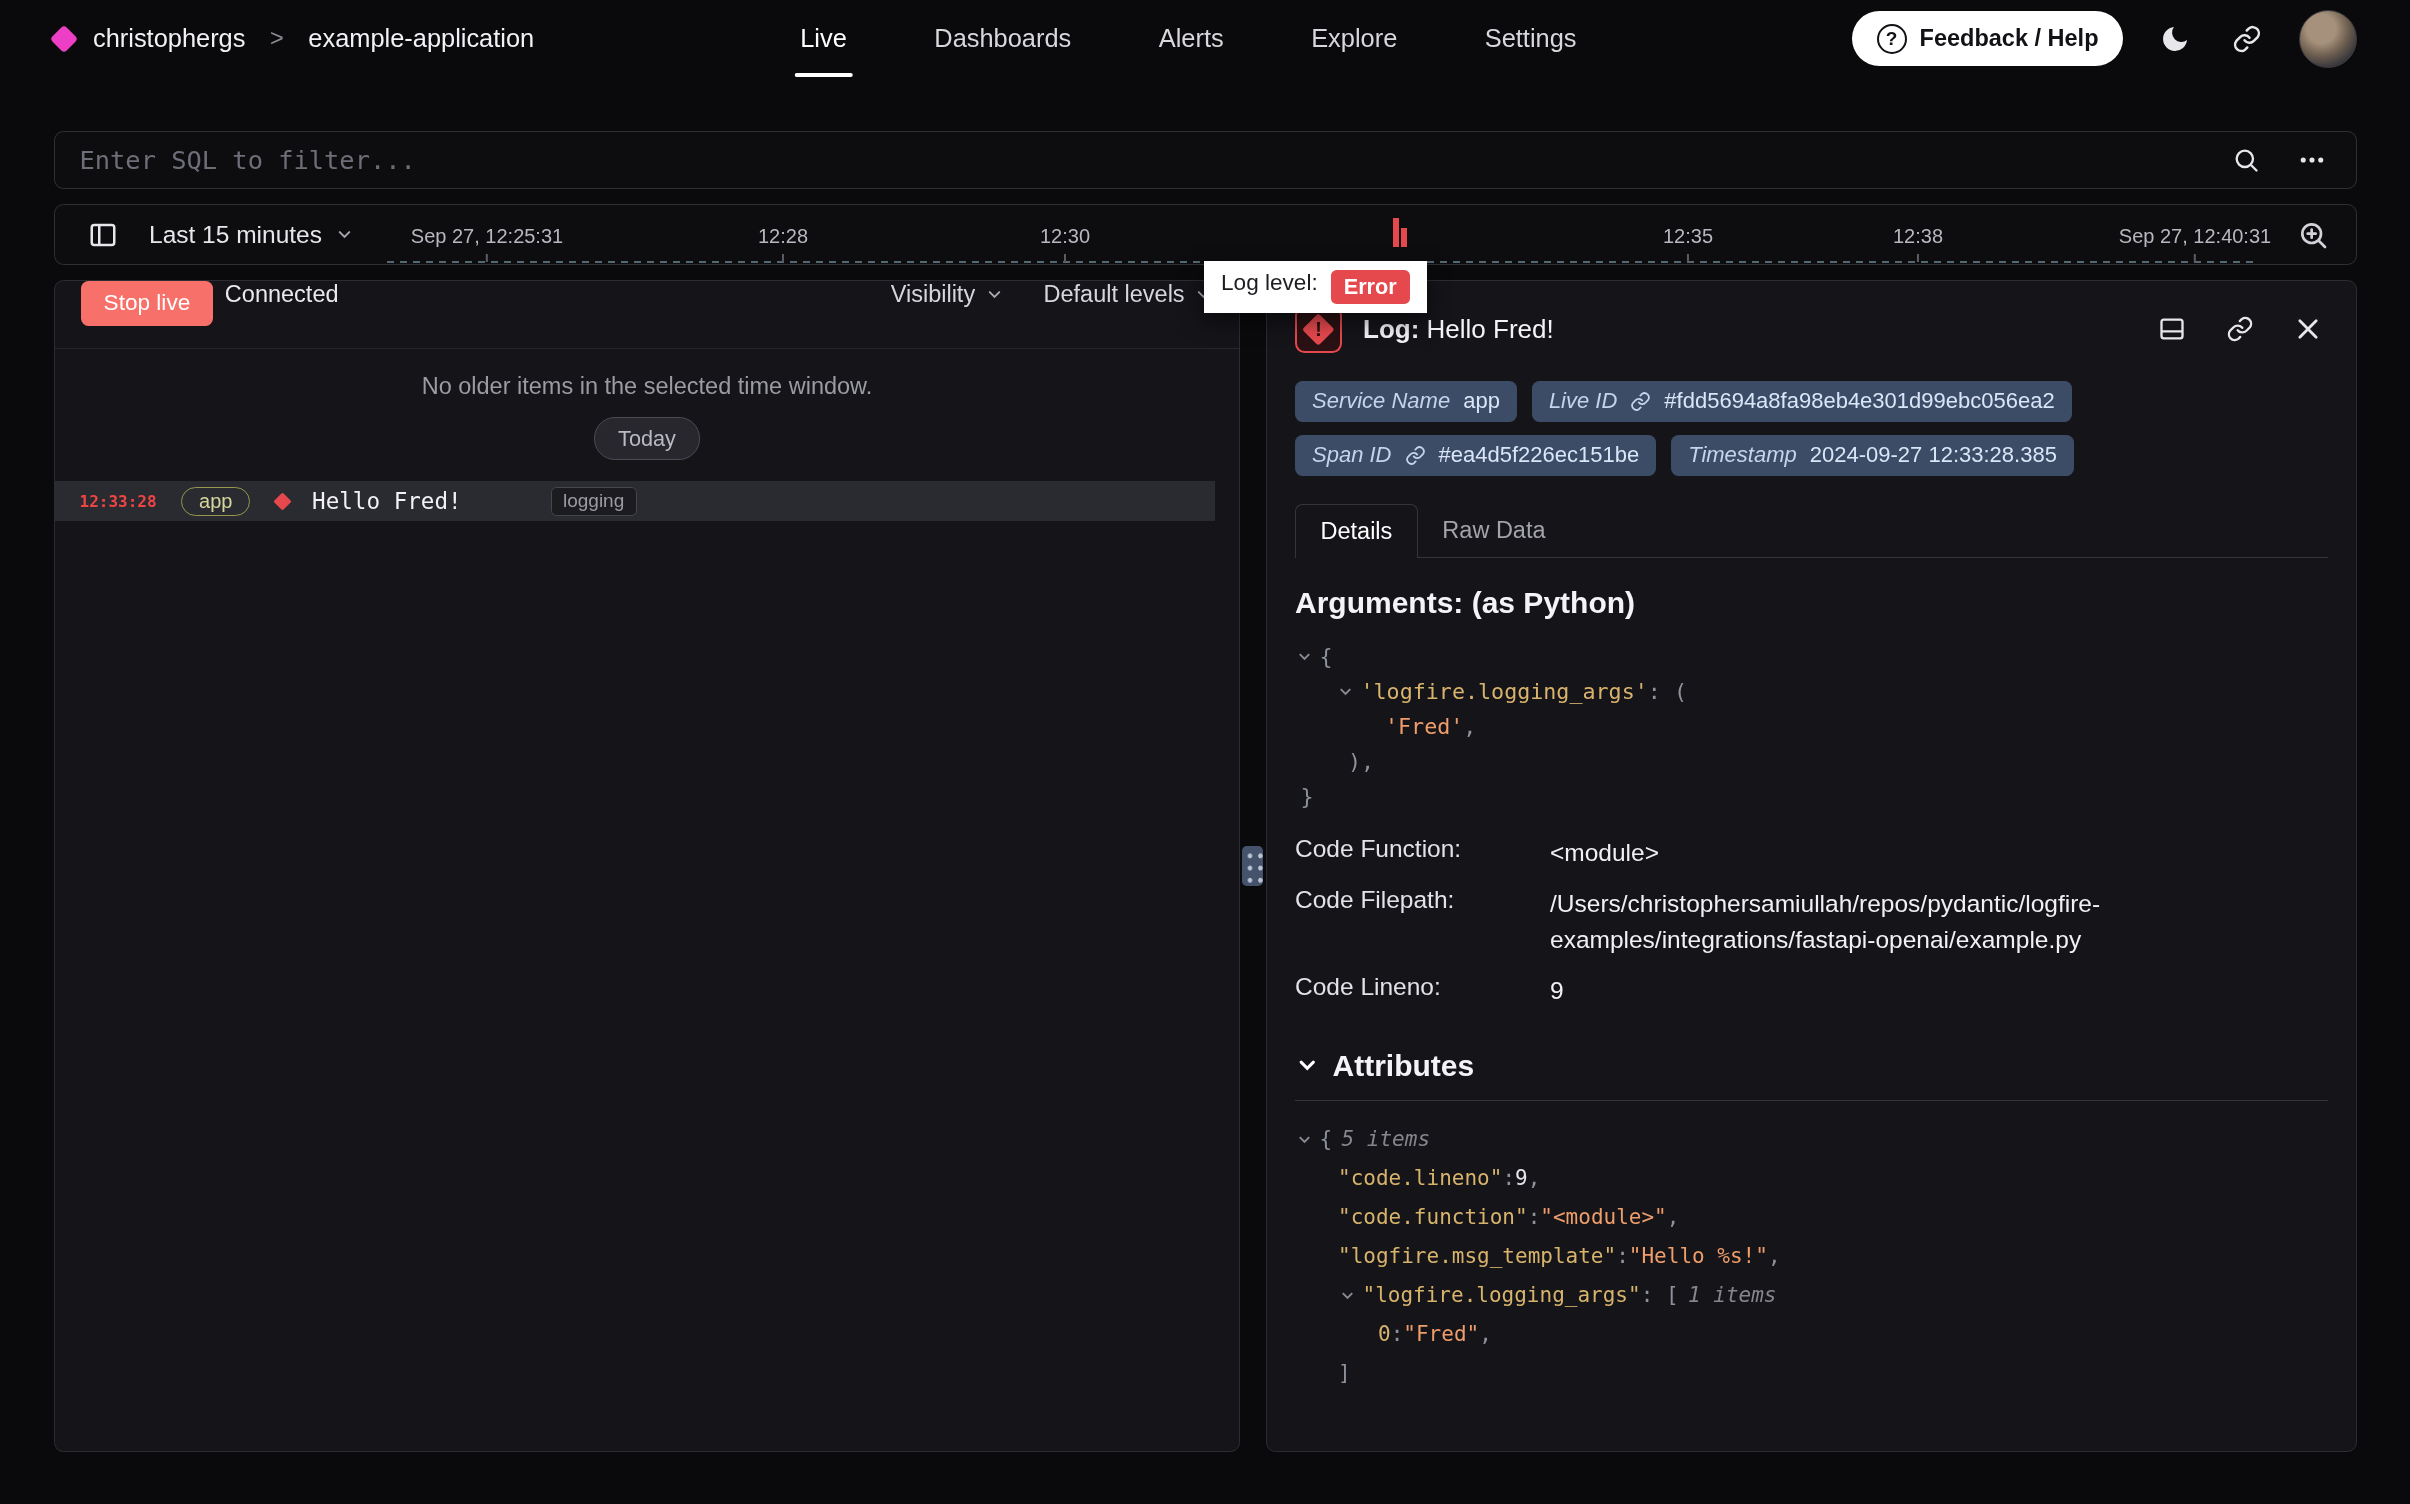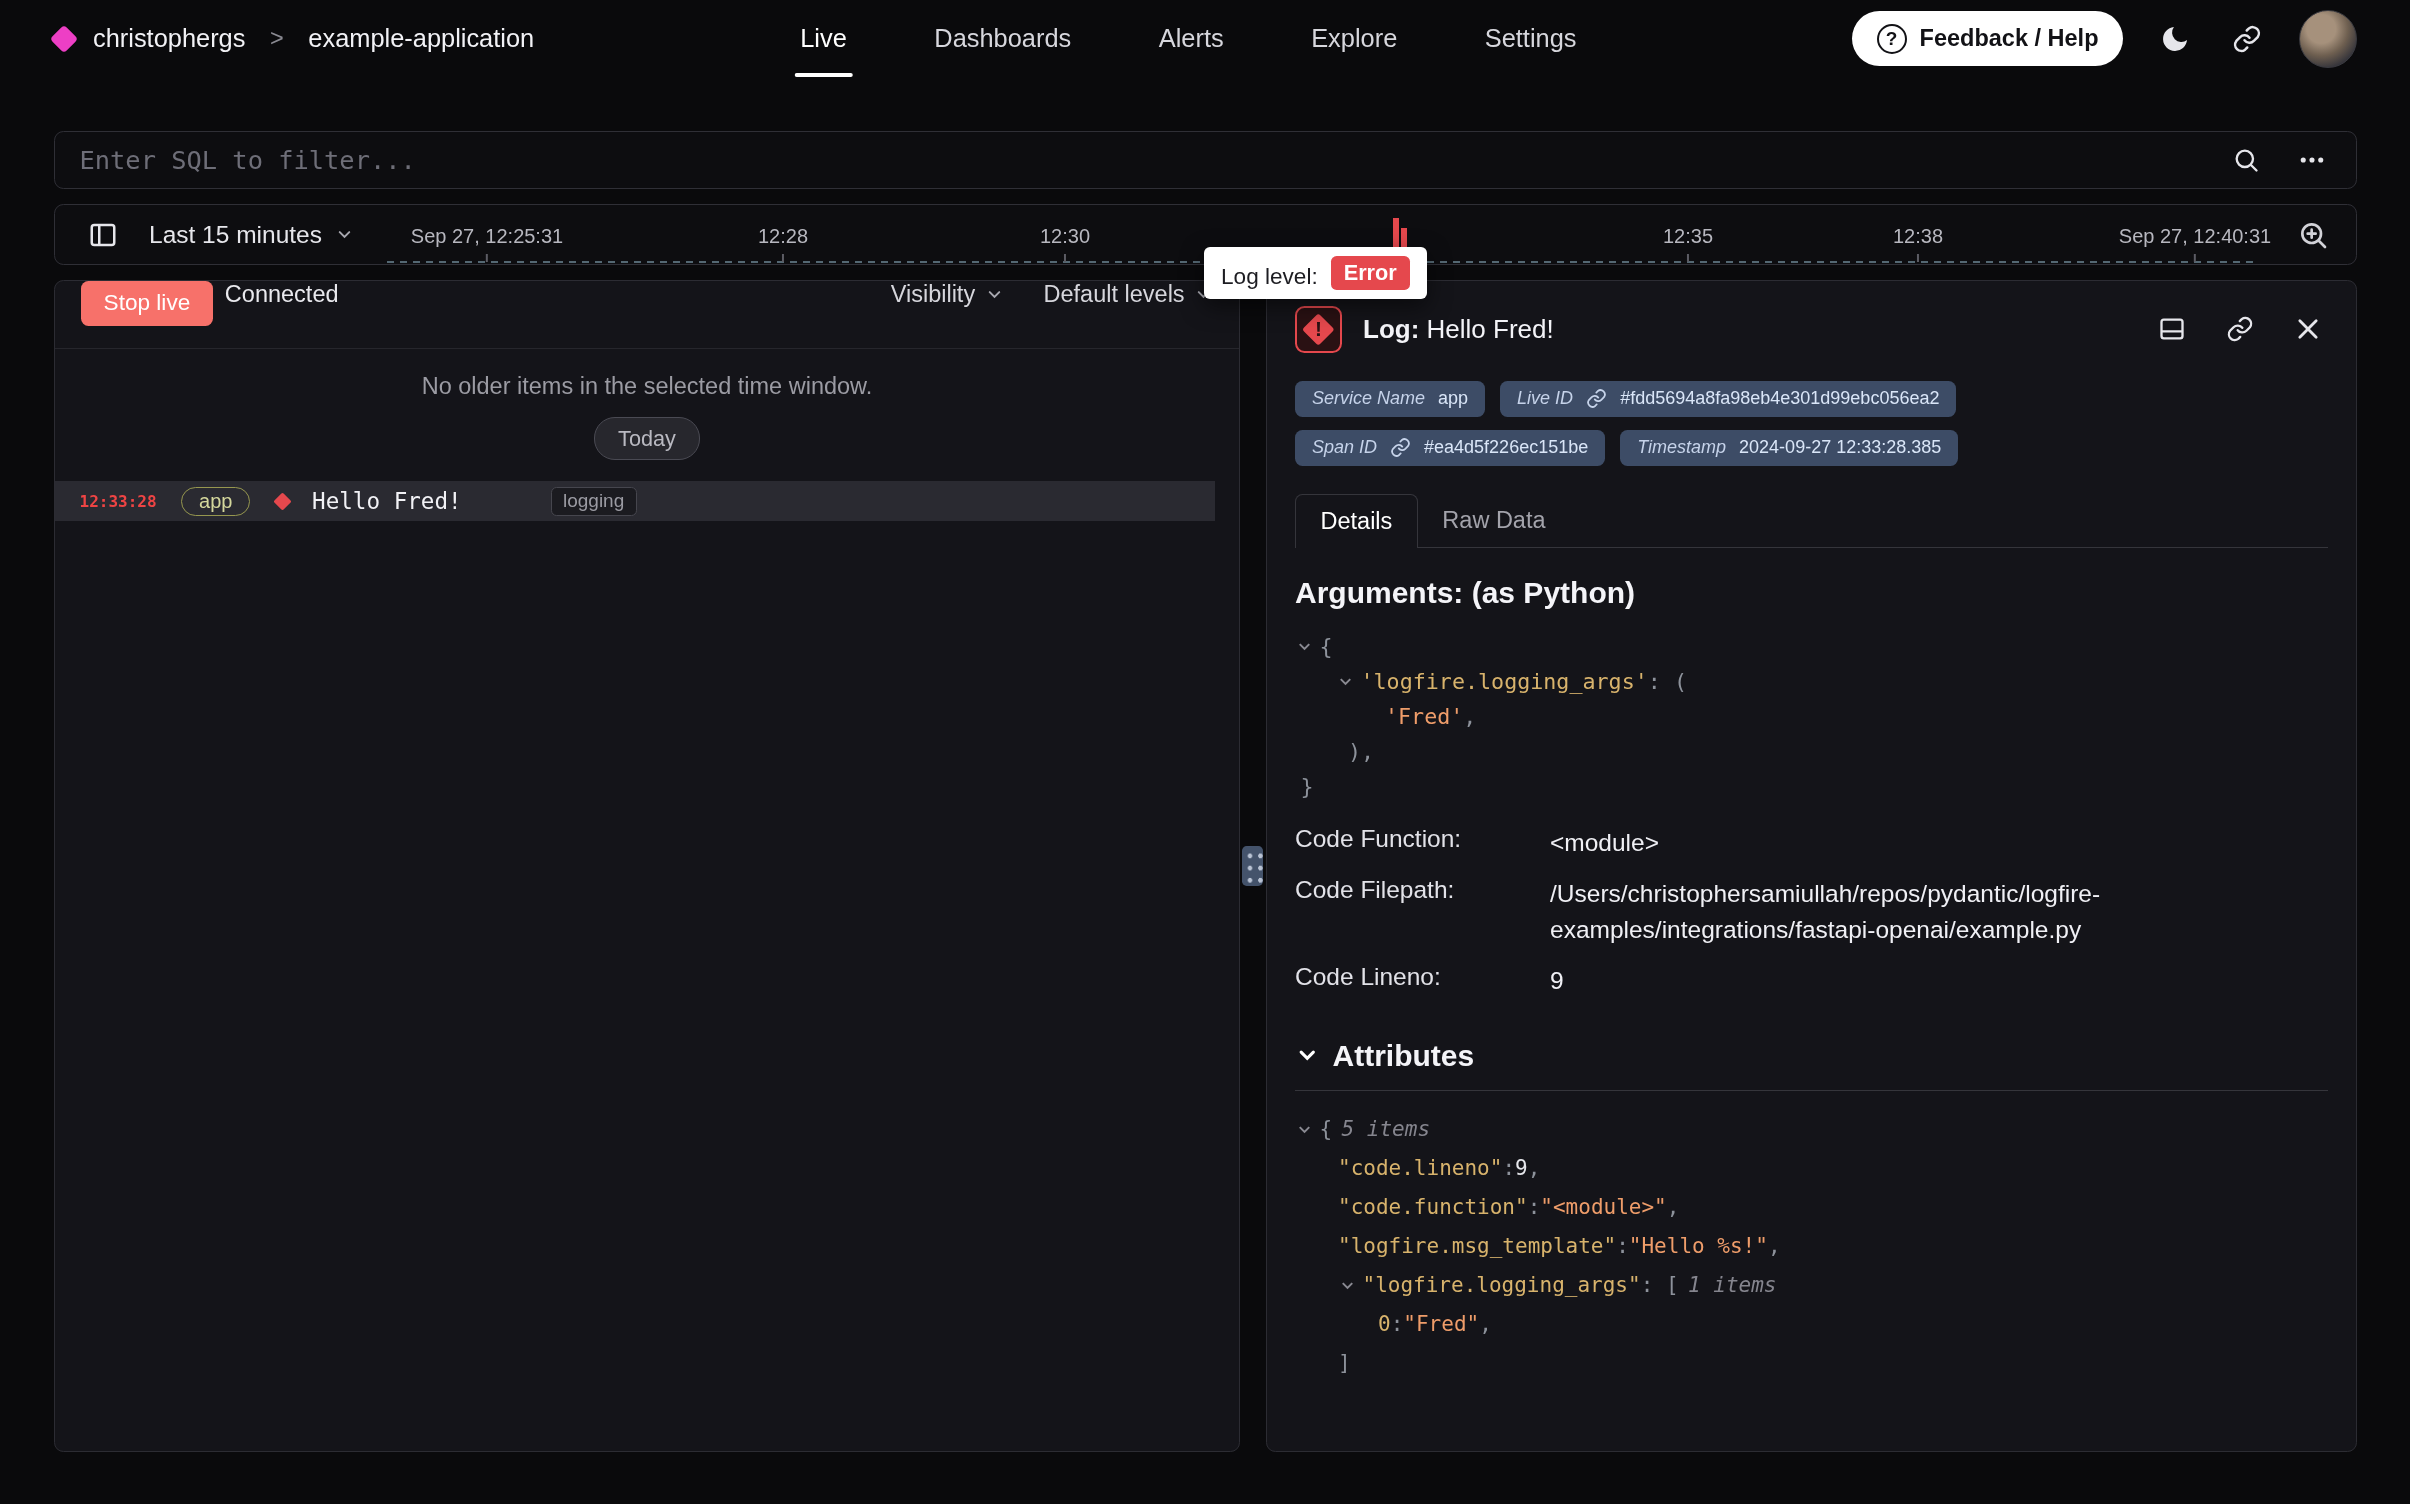--- a/index.html
+++ b/index.html
@@ -36,22 +36,22 @@
   .range-btn { display:flex; align-items:center; gap:13px; font-size:24.5px; color:#e6e6eb; }
   .tick { position:absolute; top:20px; transform:translateX(-50%); display:flex; flex-direction:column; align-items:center; gap:5.6px; }
   .tick-label { font-size:20px; color:#b7b7bf; white-space:nowrap; }
   .tick-mark { width:1.9px; height:8.5px; background:#5c5c64; }
   .dashline { position:absolute; left:332px; right:97px; top:56px; height:1.9px;
     background:repeating-linear-gradient(90deg,#546873 0 6.6px, transparent 6.6px 13px); }
   .err-marker { position:absolute; left:1338px; top:13px; display:flex; align-items:flex-end; gap:2.8px; }
   .err-marker .b1 { width:5.6px; height:29px; background:#e5484d; }
   .err-marker .b2 { width:5.6px; height:19px; background:#e5484d; }
   .zoom-btn { position:absolute; right:22.6px; top:50%; transform:translateY(-50%); color:#d2d2d8; }
-  .tb-tooltip { position:absolute; left:1149px; top:42px; background:#ffffff; border-radius:6px; padding:9.4px 17px;
-    display:flex; align-items:flex-end; gap:13px; box-shadow:0 7.5px 22.6px rgba(0,0,0,.5); z-index:6; }
+  .tb-tooltip { position:absolute; left:1149px; top:56px; background:#ffffff; border-radius:0; padding:9.4px 17px;
+    display:flex; align-items:flex-start; gap:13px; box-shadow:0 7.5px 22.6px rgba(0,0,0,.5); z-index:6; }
   .tb-tooltip .lbl { color:#1d1d22; font-size:22.6px; }
   .tb-tooltip .val { background:#e5484d; color:#fff; font-weight:700; font-size:21.7px; border-radius:5.6px; padding:3.8px 13px; }
 
   
   .main { display:flex; margin:15px 54px 0; height:1172px; gap:26px; position:relative; }
   .panel { background:#141419; border:1.9px solid #2c2c33; border-radius:9.4px; overflow:hidden; }
   .left-panel { width:1186px; display:flex; flex-direction:column; }
   .right-panel { flex:1; display:flex; flex-direction:column; padding-top:24.5px; position:relative; }
   .drag-handle { position:absolute; left:1188px; top:566px; width:21px; height:40px; background:#44536b; border-radius:4.7px;
     background-image:radial-gradient(#b9c3d4 1.9px, transparent 2.4px); background-size:10.4px 12.2px; background-position:2.8px 3.8px; }
@@ -76,21 +76,21 @@
   .rp-header { display:flex; align-items:center; padding:0 28px; gap:21px; }
   .err-icon { width:47px; height:47px; border:2.8px solid #e5484d; border-radius:9.4px; background:#2a1113;
     display:flex; align-items:center; justify-content:center; position:relative; flex:none; }
   .err-icon .d { width:22.6px; height:22.6px; background:#e5484d; transform:rotate(45deg); border-radius:2.8px; }
   .err-icon .ex { position:absolute; color:#2a1113; font-size:21px; font-weight:700; }
   .rp-title { font-size:26px; color:#f4f4f8; }
   .rp-title b { font-weight:700; }
   .rp-hicons { margin-left:auto; display:flex; align-items:center; gap:28px; color:#d2d2d8; }
   .badge-rows { padding:0 28px; margin-top:28px; display:flex; flex-direction:column; gap:13px; }
   .badge-row { display:flex; gap:15px; }
-  .badge { background:#3d4c66; border-radius:7.5px; padding:7.5px 17px; display:flex; align-items:center; gap:13px; font-size:18px; }
+  .badge { background:#3d4c66; border-radius:7.5px; padding:7.5px 17px; display:flex; align-items:center; gap:13px; font-size:22px; }
   .badge .bl { font-style:italic; color:#c6d3ea; }
   .badge .bv { color:#dae6f8; }
   .badge .chain { color:#c6d3ea; }
   .tabs { margin:28px 28px 0; border-bottom:1.9px solid #35353b; display:flex; }
   .tab { padding:13px 24.5px; font-size:23.5px; color:#a3a3ab; position:relative; }
   .tab.active { color:#ffffff; border:1.9px solid #35353b; border-bottom:none; border-radius:7.5px 7.5px 0 0; margin-bottom:-1.9px; background:#141419; }
   .rp-content { padding:28px 28px 0; flex:1; overflow:hidden; }
   .sec-h { font-size:30px; font-weight:700; color:#f4f4f8; }
   .codeblock { margin-top:19px; font-family:"DejaVu Sans Mono", monospace; font-size:21.7px; line-height:35px; white-space:nowrap; overflow:hidden; }
   .attrblock { line-height:39px; font-size:21px; }

